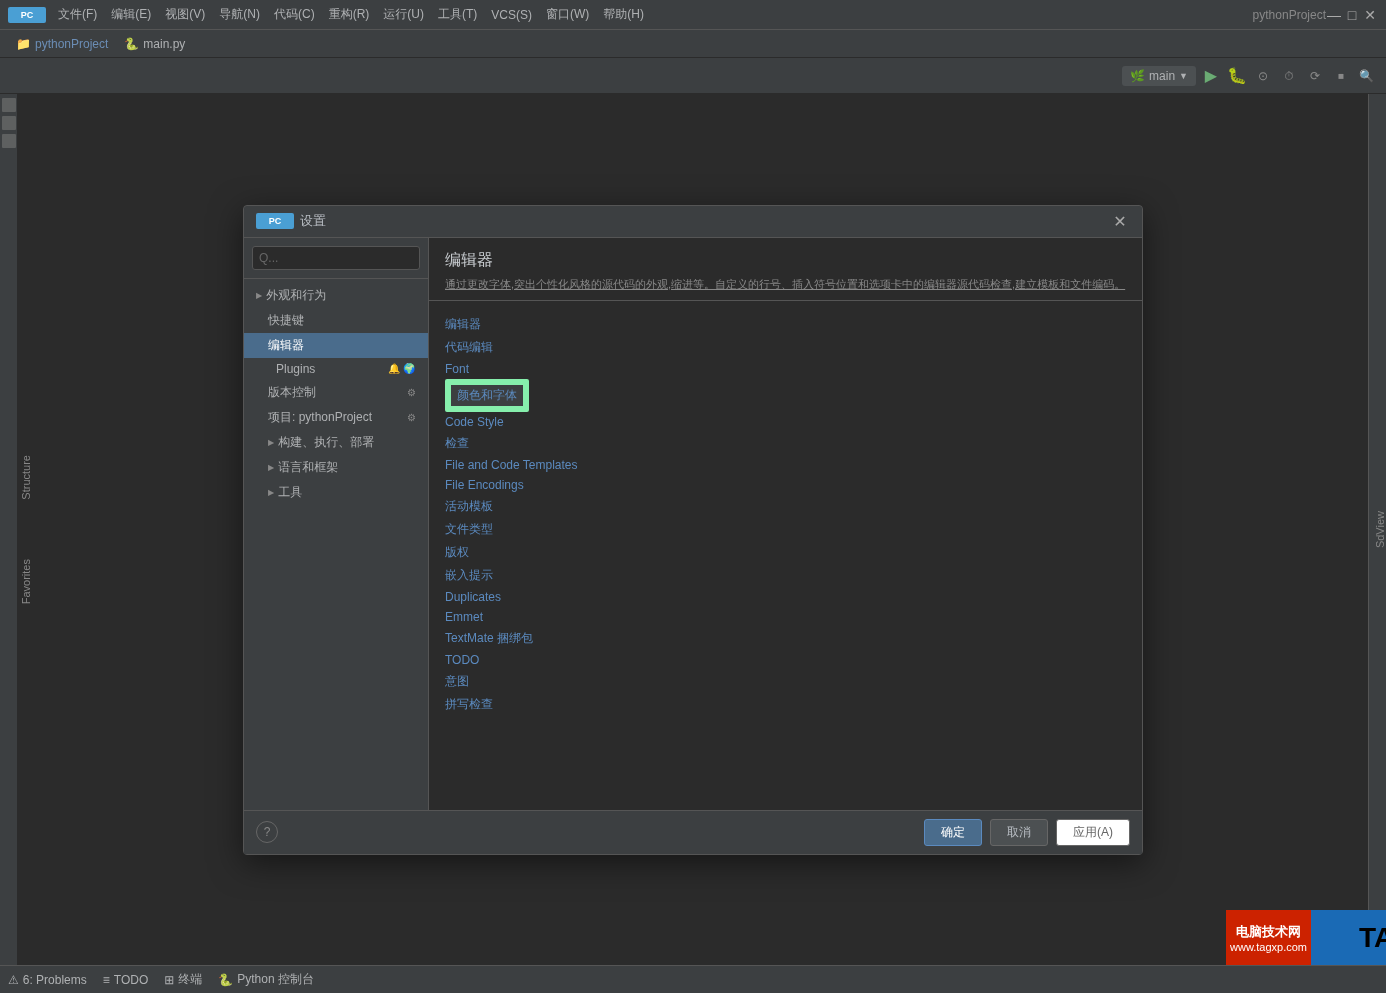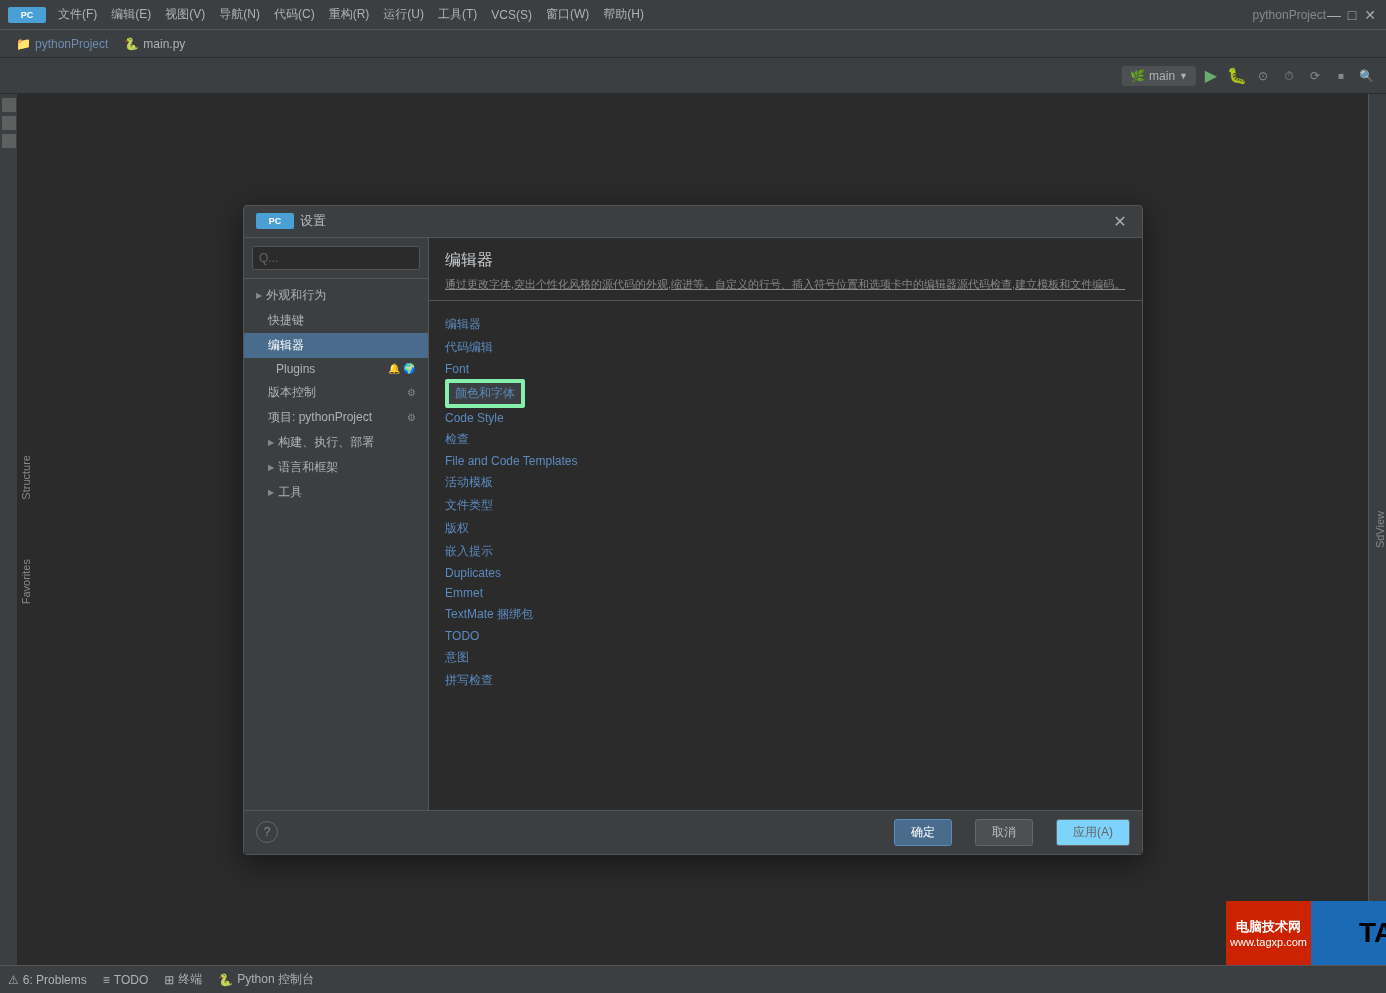--- a/index.html
+++ b/index.html
@@ -353,38 +353,38 @@
     .content-link {
       display: block;
       padding: 3px 0;
       color: #5b8abf;
       font-size: 12px;
       cursor: pointer;
       text-decoration: none;
     }
     .content-link.highlighted {
       background: #3c3f41;
-      border: 4px solid #86efac;
+      border: 6px solid #86efac;
       padding: 2px 6px;
       border-radius: 2px;
       display: inline-block;
     }
 
     
     .dialog-footer {
       height: 44px;
       background: #3c3f41;
       border-top: 1px solid #555;
       display: flex;
       align-items: center;
       justify-content: space-between;
       padding: 0 12px;
     }
     .footer-left { display: flex; align-items: center; }
-    .footer-right { display: flex; gap: 23px; }
+    .footer-right { display: flex; gap: 8px; }
     .help-btn {
       width: 22px;
       height: 22px;
       border: 1px solid #666;
       border-radius: 50%;
       display: flex;
       align-items: center;
       justify-content: center;
       color: #888;
       cursor: pointer;
@@ -398,32 +398,32 @@
       border: 1px solid #666;
       background: #4c5052;
       color: #b9bec4;
     }
     .dialog-btn.primary {
       background: #4a6c8c;
       border-color: #5b8abf;
       color: #fff;
     }
     .dialog-btn.disabled {
-      background: #7dd3fc;
+      background: #ffffff;
       color: #666;
       cursor: default;
     }
 
     
     .watermark {
       position: absolute;
       bottom: 28px;
       right: 0;
       width: 160px;
-      height: 64px;
+      height: 55px;
       background: linear-gradient(135deg, #cc0000, #cc0000 50%, #1a6ab5 50%);
       display: flex;
       flex-direction: column;
       align-items: center;
       justify-content: flex-start;
       z-index: 100;
     }
   </style>
 </head>
 <body>
@@ -555,20 +555,21 @@
               <div class="right-desc">通过更改字体,突出个性化风格的源代码的外观,缩进等。自定义的行号、插入符号位置和选项卡中的编辑器源代码检查,建立模板和文件编码。</div>
             </div>
             <div class="right-content">
               <a class="content-link">编辑器</a>
               <a class="content-link">代码编辑</a>
               <a class="content-link">Font</a>
               <a class="content-link highlighted">颜色和字体</a>
               <a class="content-link">Code Style</a>
               <a class="content-link">检查</a>
               <a class="content-link">File and Code Templates</a>
+              <a class="content-link">File Encodings</a>
               <a class="content-link">活动模板</a>
               <a class="content-link">文件类型</a>
               <a class="content-link">版权</a>
               <a class="content-link">嵌入提示</a>
               <a class="content-link">Duplicates</a>
               <a class="content-link">Emmet</a>
               <a class="content-link">TextMate 捆绑包</a>
               <a class="content-link">TODO</a>
               <a class="content-link">意图</a>
               <a class="content-link">拼写检查</a>

